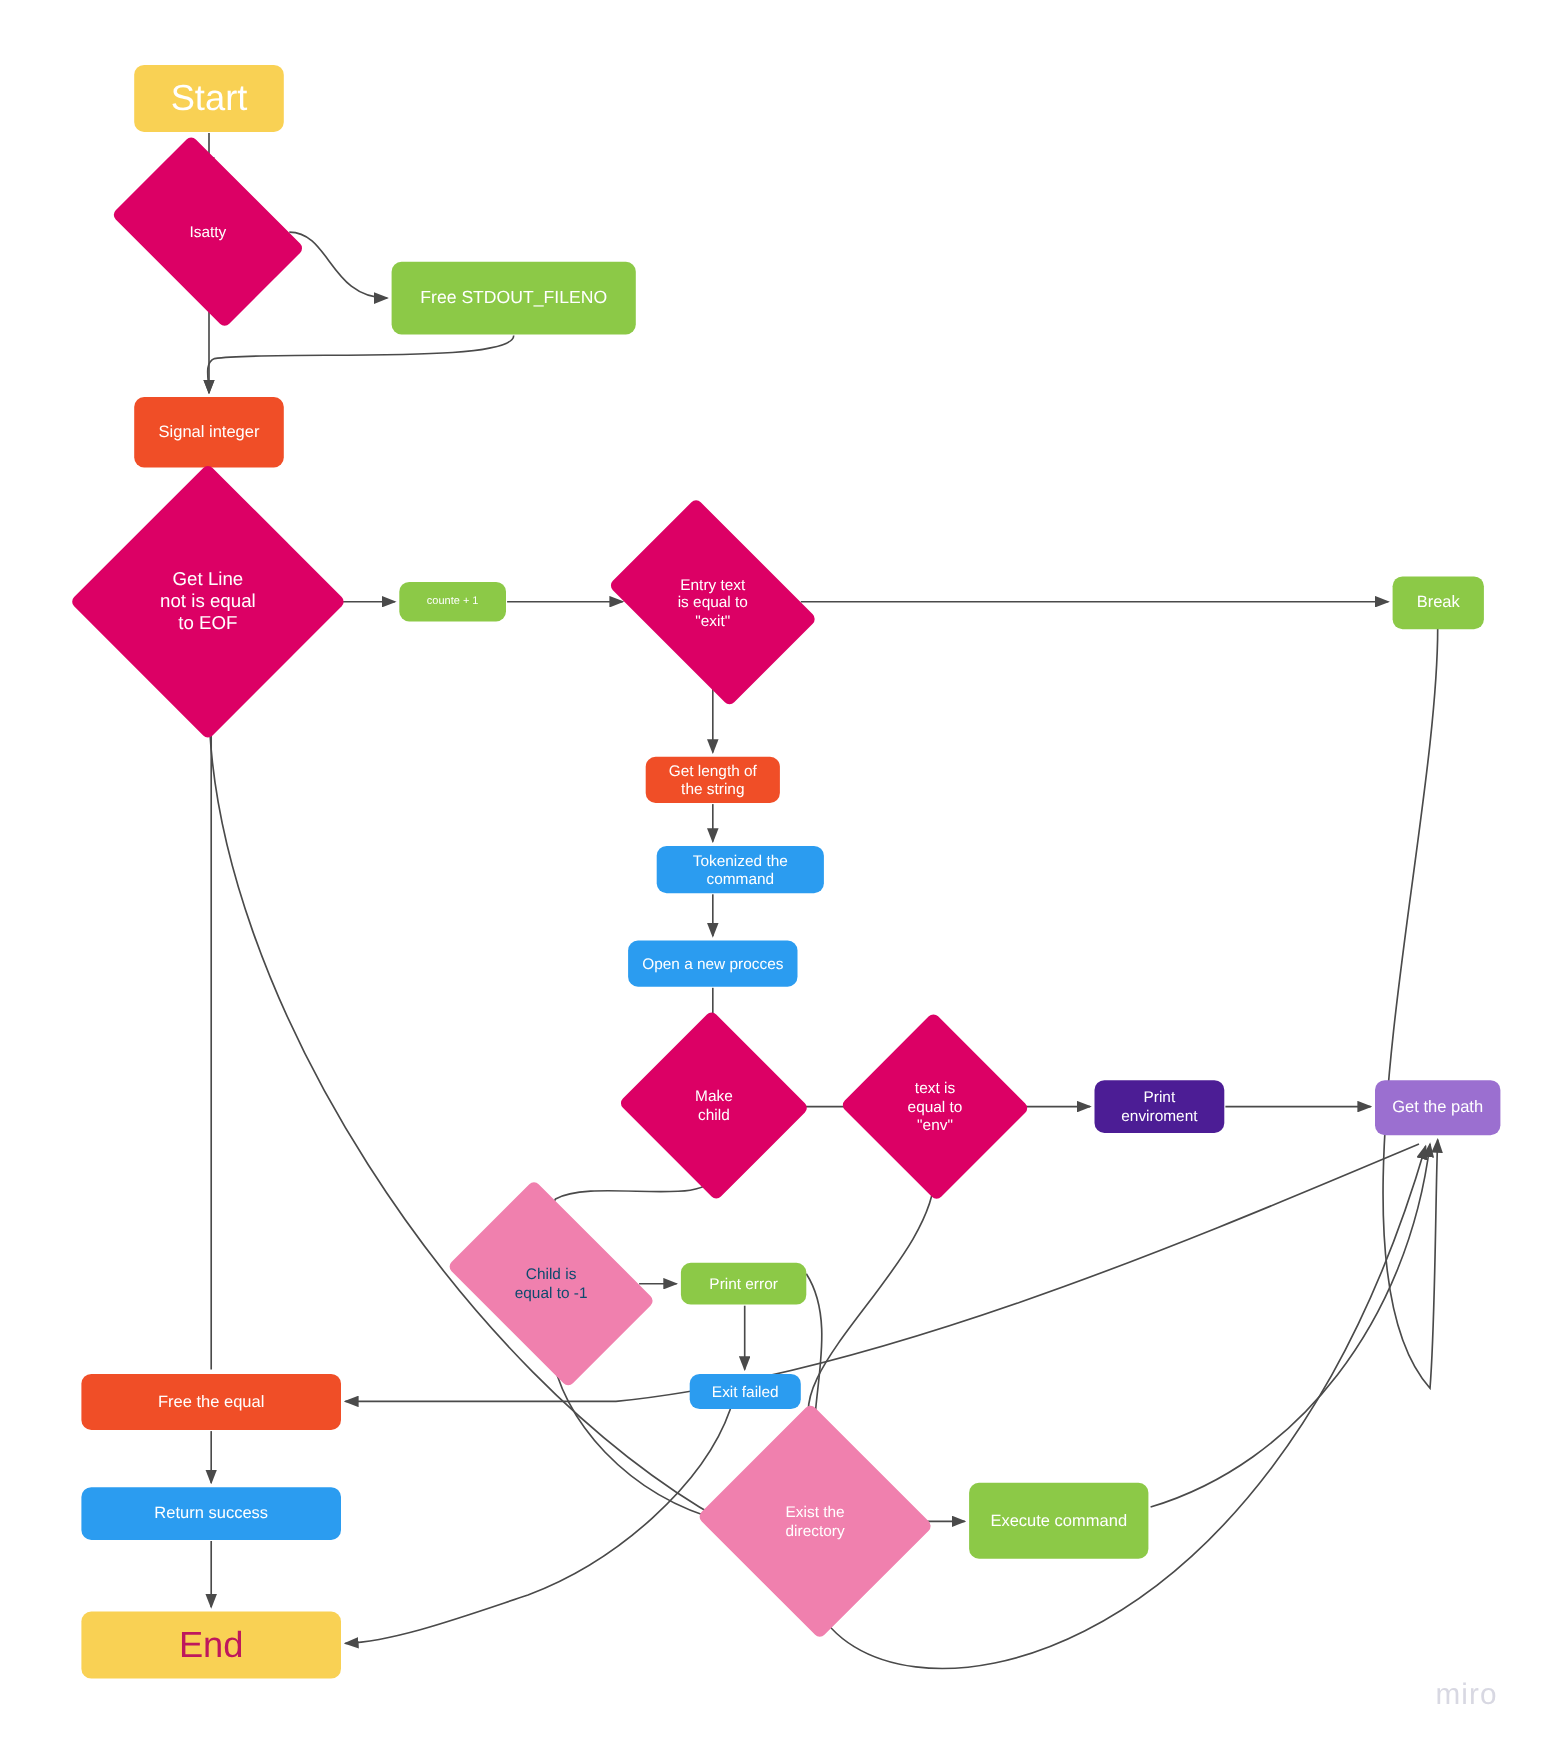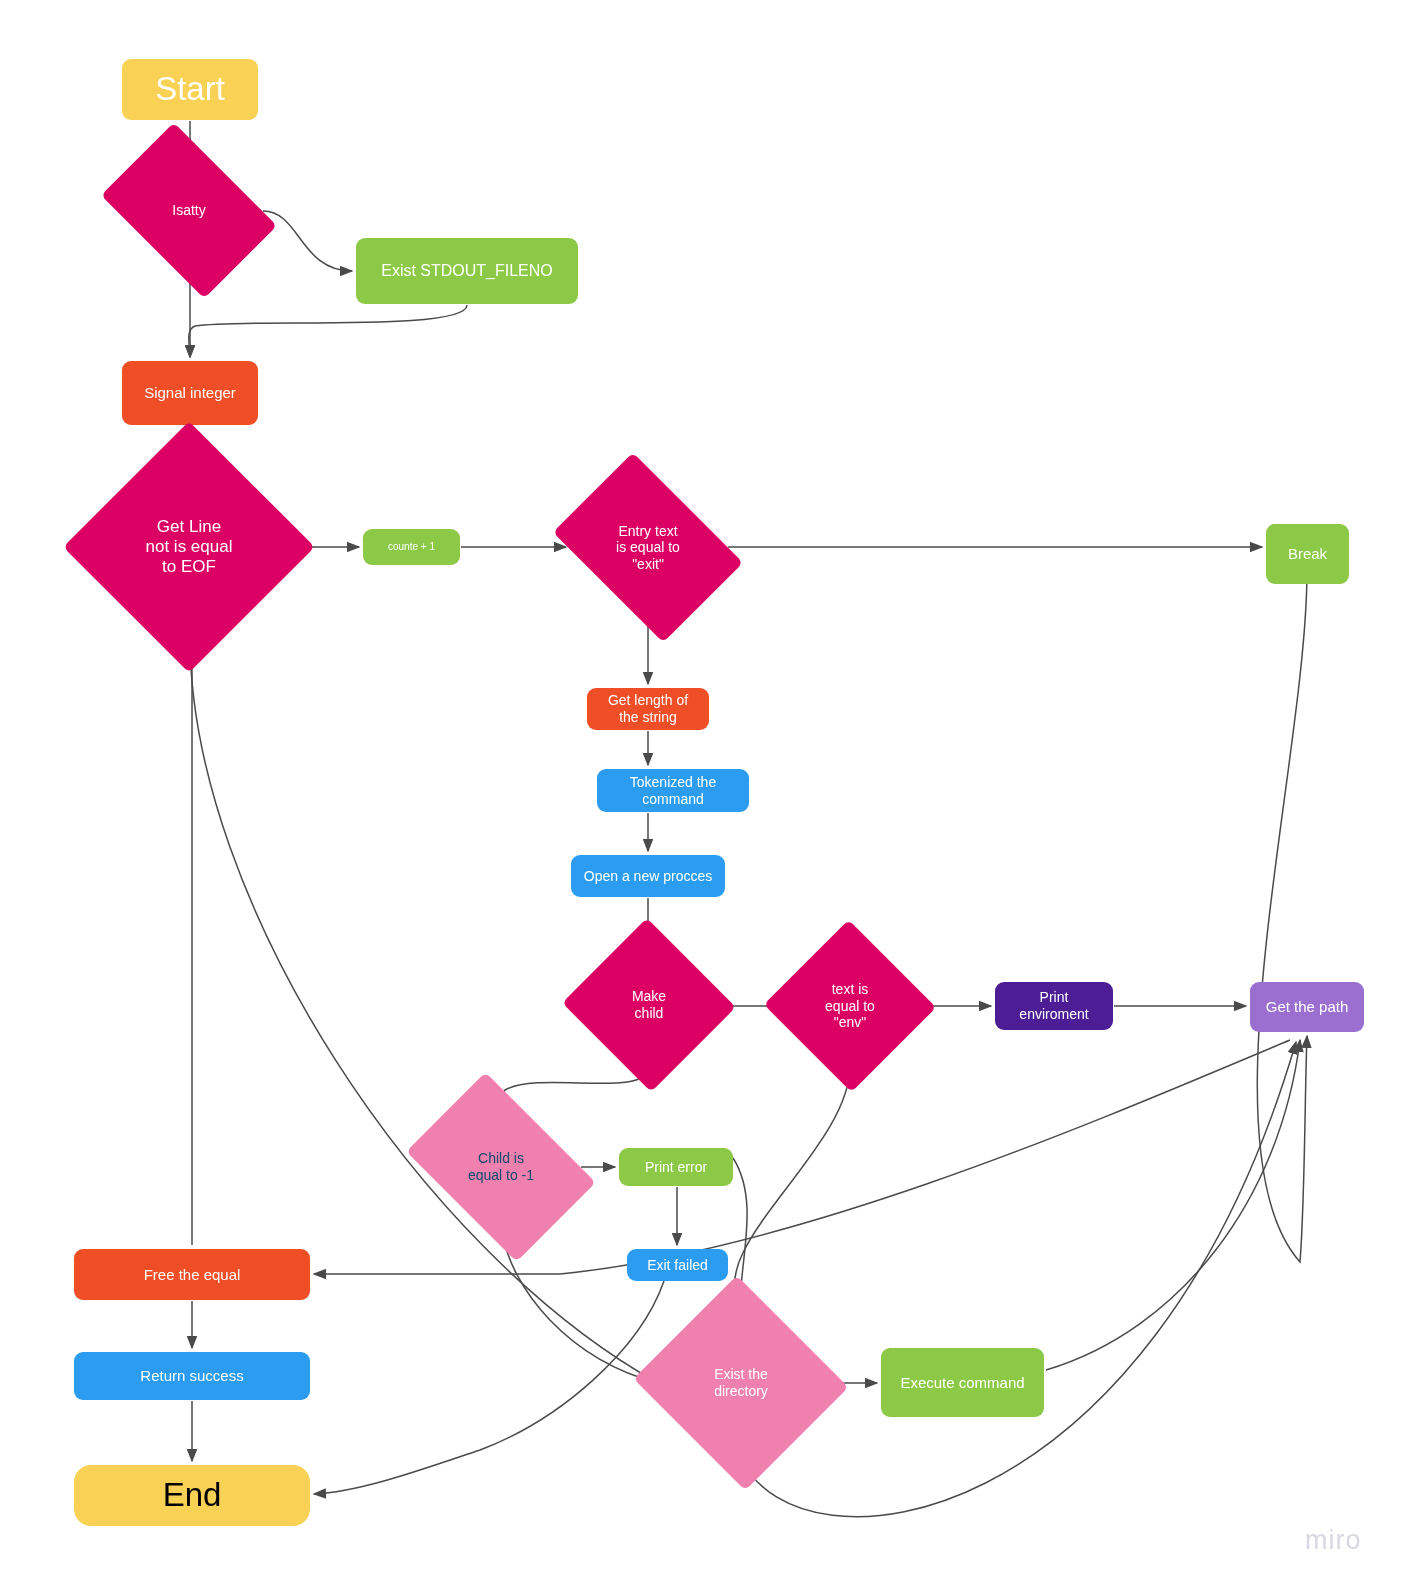--- a/index.html
+++ b/index.html
@@ -104,30 +104,30 @@
         <path d="M 742,1460 C 800,1580 1150,1540 1296,1042" stroke="#4a4a4a" stroke-width="1.5" fill="none" marker-end="url(#arrowhead)"></path>
         <path d="M 664,1281 C 640,1350 560,1420 480,1450 C 420,1470 360,1492 314,1494" stroke="#4a4a4a" stroke-width="1.5" fill="none" marker-end="url(#arrowhead)"></path>
         <path d="M 501,1227 C 510,1290 570,1360 658,1383" stroke="#4a4a4a" stroke-width="1.5" fill="none" marker-end="url(#arrowhead)"></path>
         <path d="M 733,1158 C 760,1200 740,1260 740,1306" stroke="#4a4a4a" stroke-width="1.5" fill="none" marker-end="url(#arrowhead)"></path>
       </g>
   </svg>
 
   <div id="node-layer">
       <div class="node rect" style="left: 122px; top: 59px; width: 136px; height: 61px; font-size: 33px; color: rgb(255, 255, 255); background: rgb(249, 209, 84);"><span>Start</span></div>
       <div class="node diamond-wrap" style="left: 116px; top: 159px; width: 146px; height: 103px; font-size: 14px; color: rgb(255, 255, 255);"><div class="diamond-shape" style="background: rgb(220, 0, 101);"></div><div class="diamond-label">Isatty</div></div>
-      <div class="node rect" style="left: 356px; top: 238px; width: 222px; height: 66px; font-size: 16px; color: rgb(255, 255, 255); background: rgb(140, 201, 71);"><span>Exist STDOUT_FILENO</span></div>
+      <div class="node rect" style="left: 356px; top: 238px; width: 222px; height: 66px; font-size: 16px; color: rgb(255, 255, 255); background: rgb(140, 201, 71);"><span>Free STDOUT_FILENO</span></div>
       <div class="node rect" style="left: 122px; top: 361px; width: 136px; height: 64px; font-size: 15px; color: rgb(255, 255, 255); background: rgb(240, 78, 39);"><span>Signal integer</span></div>
       <div class="node diamond-wrap" style="left: 100px; top: 458px; width: 178px; height: 178px; font-size: 17px; color: rgb(255, 255, 255);"><div class="diamond-shape" style="background: rgb(220, 0, 101);"></div><div class="diamond-label">Get Line
 not is equal
 to EOF</div></div>
       <div class="node rect" style="left: 363px; top: 529px; width: 97px; height: 36px; font-size: 10px; color: rgb(255, 255, 255); background: rgb(140, 201, 71);"><span>counte + 1</span></div>
       <div class="node diamond-wrap" style="left: 570px; top: 491px; width: 156px; height: 113px; font-size: 14px; color: rgb(255, 255, 255);"><div class="diamond-shape" style="background: rgb(220, 0, 101);"></div><div class="diamond-label">Entry text
 is equal to
 "exit"</div></div>
-      <div class="node rect" style="left: 1266px; top: 524px; width: 83px; height: 60px; font-size: 15px; color: rgb(255, 255, 255); background: rgb(140, 201, 71);"><span>Break</span></div>
+      <div class="node rect" style="left: 1266px; top: 524px; width: 83px; height: 48px; font-size: 15px; color: rgb(255, 255, 255); background: rgb(140, 201, 71);"><span>Break</span></div>
       <div class="node rect" style="left: 587px; top: 688px; width: 122px; height: 42px; font-size: 14px; color: rgb(255, 255, 255); background: rgb(240, 78, 39);"><span>Get length of
 the string</span></div>
       <div class="node rect" style="left: 573px; top: 769px; width: 152px; height: 43px; font-size: 14px; color: rgb(255, 255, 255); background: rgb(43, 156, 240); margin-left: 24px;"><span>Tokenized the
 command</span></div>
       <div class="node rect" style="left: 571px; top: 855px; width: 154px; height: 42px; font-size: 14px; color: rgb(255, 255, 255); background: rgb(43, 156, 240);"><span>Open a new procces</span></div>
       <div class="node diamond-wrap" style="left: 586px; top: 945px; width: 126px; height: 120px; font-size: 14px; color: rgb(255, 255, 255);"><div class="diamond-shape" style="background: rgb(220, 0, 101);"></div><div class="diamond-label">Make
 child</div></div>
       <div class="node diamond-wrap" style="left: 788px; top: 946px; width: 124px; height: 120px; font-size: 14px; color: rgb(255, 255, 255);"><div class="diamond-shape" style="background: rgb(220, 0, 101);"></div><div class="diamond-label">text is
 equal to
 "env"</div></div>
@@ -136,18 +136,18 @@
       <div class="node rect" style="left: 1250px; top: 982px; width: 114px; height: 50px; font-size: 15px; color: rgb(255, 255, 255); background: rgb(155, 111, 208);"><span>Get the path</span></div>
       <div class="node diamond-wrap" style="left: 423px; top: 1111px; width: 156px; height: 112px; font-size: 14px; color: #0c4a6e;"><div class="diamond-shape" style="background: rgb(240, 128, 174);"></div><div class="diamond-label">Child is
 equal to -1</div></div>
       <div class="node rect" style="left: 619px; top: 1148px; width: 114px; height: 38px; font-size: 14px; color: rgb(255, 255, 255); background: rgb(140, 201, 71);"><span>Print error</span></div>
       <div class="node rect" style="left: 74px; top: 1249px; width: 236px; height: 51px; font-size: 15px; color: rgb(255, 255, 255); background: rgb(240, 78, 39);"><span>Free the equal</span></div>
       <div class="node rect" style="left: 627px; top: 1249px; width: 101px; height: 32px; font-size: 14px; color: rgb(255, 255, 255); background: rgb(43, 156, 240);"><span>Exit failed</span></div>
       <div class="node diamond-wrap" style="left: 662px; top: 1310px; width: 158px; height: 146px; font-size: 14px; color: rgb(255, 255, 255);"><div class="diamond-shape" style="background: rgb(240, 128, 174);"></div><div class="diamond-label">Exist the
 directory</div></div>
       <div class="node rect" style="left: 881px; top: 1348px; width: 163px; height: 69px; font-size: 15px; color: rgb(255, 255, 255); background: rgb(140, 201, 71);"><span>Execute command</span></div>
       <div class="node rect" style="left: 74px; top: 1352px; width: 236px; height: 48px; font-size: 15px; color: rgb(255, 255, 255); background: rgb(43, 156, 240);"><span>Return success</span></div>
-      <div class="node rect" style="left: 74px; top: 1465px; width: 236px; height: 61px; font-size: 33px; color: #000000; background: rgb(249, 209, 84); border-radius: 17px;"><span>End</span></div>
+      <div class="node rect" style="left: 74px; top: 1465px; width: 236px; height: 61px; font-size: 33px; color: #be185d; background: rgb(249, 209, 84);"><span>End</span></div>
     </div>
 
   <div class="watermark" style="left:1305px; top:1525px;">miro</div>
 
 </div>
 
 </body></html>

